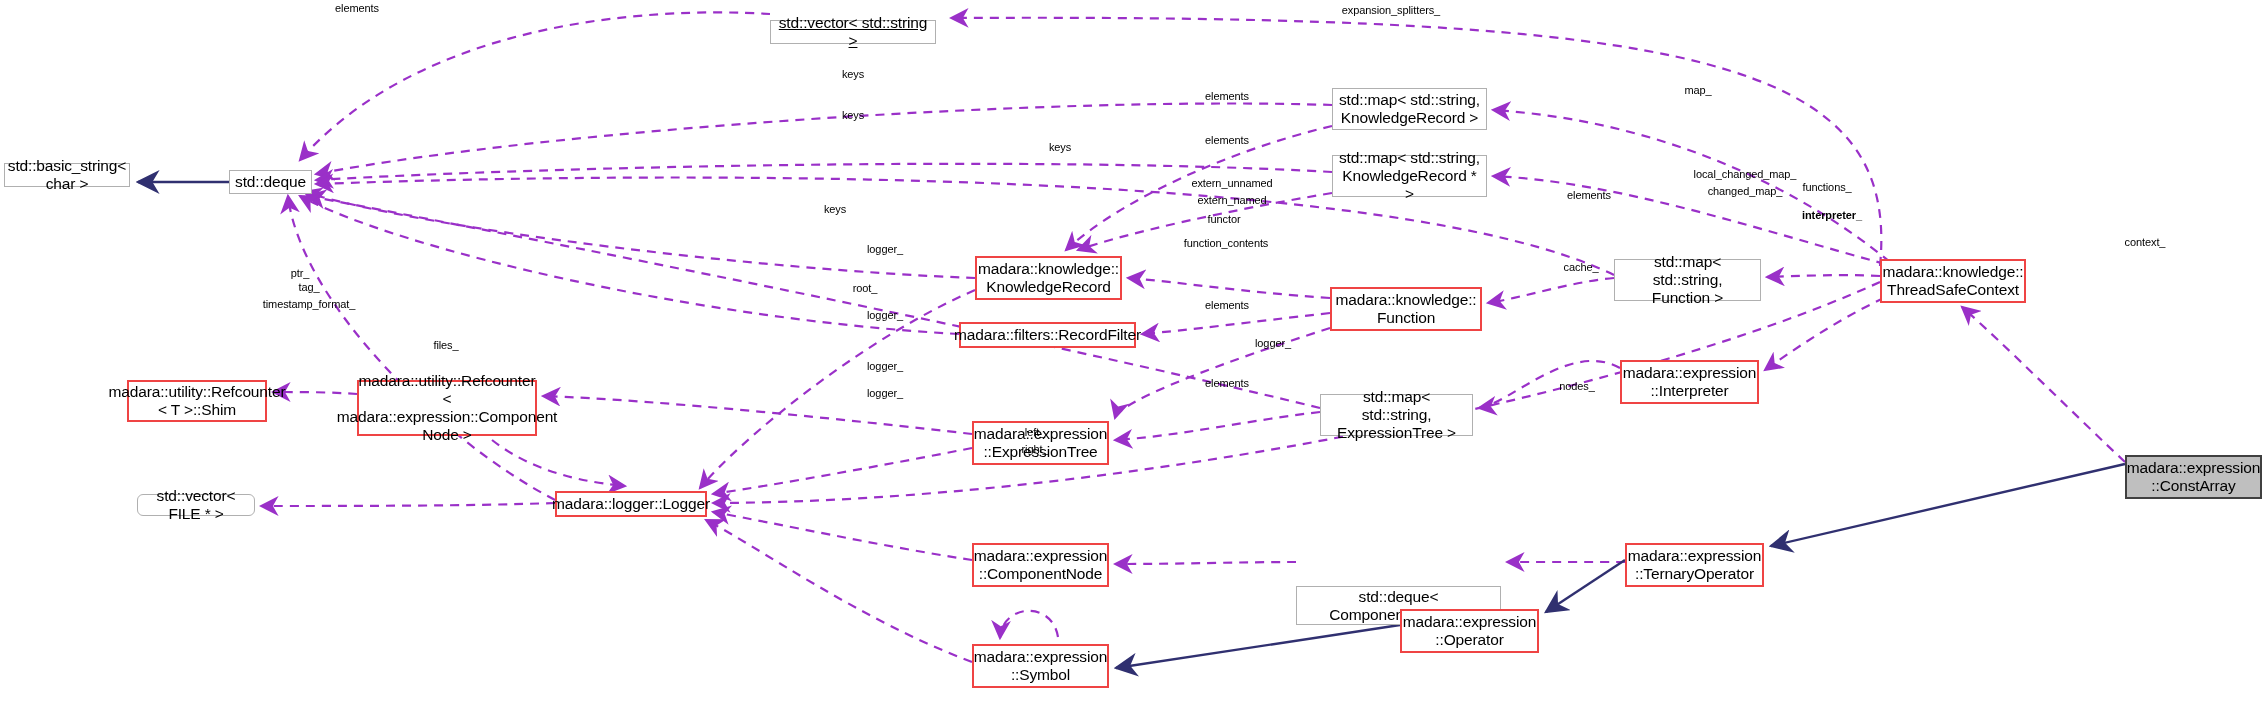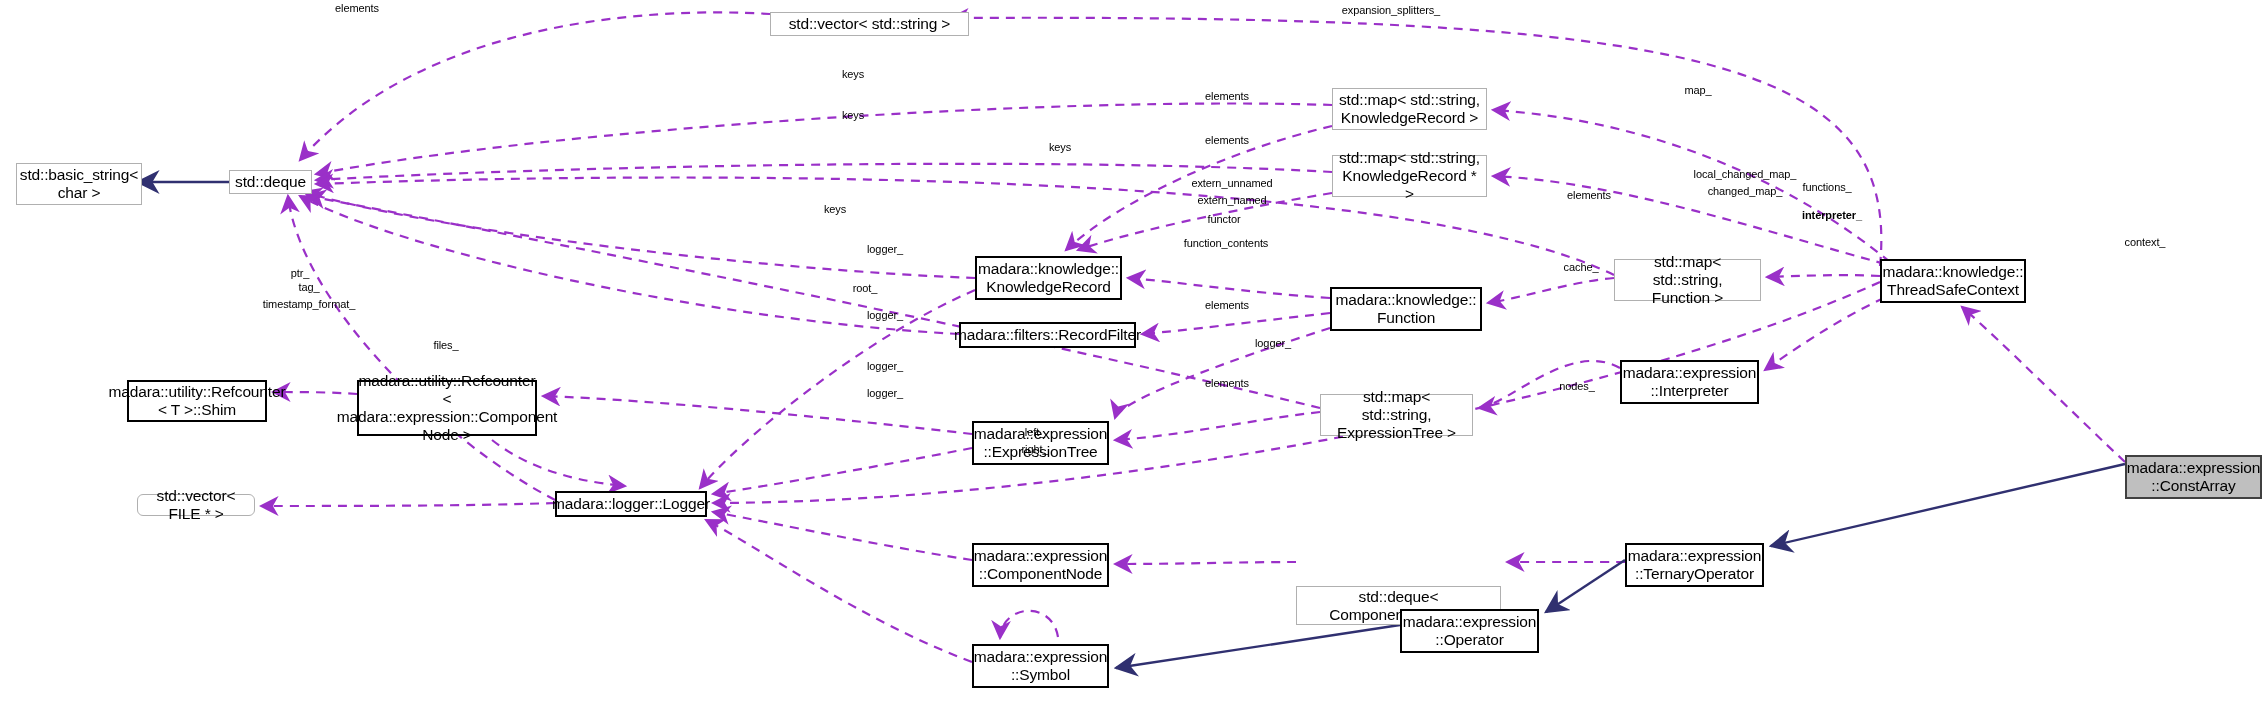--- a/index.html
+++ b/index.html
@@ -33,21 +33,21 @@
     font-size: 15.5px;
     line-height: 18px;
     color: #000000;
     background: #ffffff;
     border: 1px solid #b0b0b0;
     white-space: pre-line;
     padding: 2px 6px;
     letter-spacing: -0.15px;
   }
   .node.strong {
-    border: 2px solid #000000;
+    border: 2px solid #ef4444;
   }
   .node.current {
     border: 2px solid #404040;
     background: #bfbfbf;
   }
   .elabel {
     position: absolute;
     font-size: 11px;
     line-height: 17px;
     color: #000000;
@@ -148,24 +148,24 @@
 
       <path d="M 1400,625 L 1116,668"></path>
 
       <path d="M 1625,560 L 1546,612"></path>
 
       <path d="M 2125,464 L 1771,546"></path>
     </g>
   </svg>
 
   <div id="nodes">
-      <div class="node" style="left: 16px; top: 163px; width: 126px; height: 42px;">std::basic_string&lt;
+      <div class="node" style="left: 4px; top: 163px; width: 126px; height: 24px;">std::basic_string&lt;
 char &gt;</div>
       <div class="node" style="left: 229px; top: 170px; width: 83px; height: 24px;">std::deque</div>
-      <div class="node" style="left: 770px; top: 12px; width: 199px; height: 24px;">std::vector&lt; std::string &gt;</div>
+      <div class="node" style="left: 770px; top: 20px; width: 166px; height: 24px; text-decoration: underline;">std::vector&lt; std::string &gt;</div>
       <div class="node" style="left: 1332px; top: 88px; width: 155px; height: 42px;">std::map&lt; std::string,
 KnowledgeRecord &gt;</div>
       <div class="node" style="left: 1332px; top: 155px; width: 155px; height: 42px;">std::map&lt; std::string,
 KnowledgeRecord * &gt;</div>
       <div class="node strong" style="left: 975px; top: 256px; width: 147px; height: 44px;">madara::knowledge::
 KnowledgeRecord</div>
       <div class="node strong" style="left: 959px; top: 322px; width: 177px; height: 26px;">madara::filters::RecordFilter</div>
       <div class="node strong" style="left: 1330px; top: 287px; width: 152px; height: 44px;">madara::knowledge::
 Function</div>
       <div class="node" style="left: 1614px; top: 259px; width: 147px; height: 42px;">std::map&lt; std::string,

